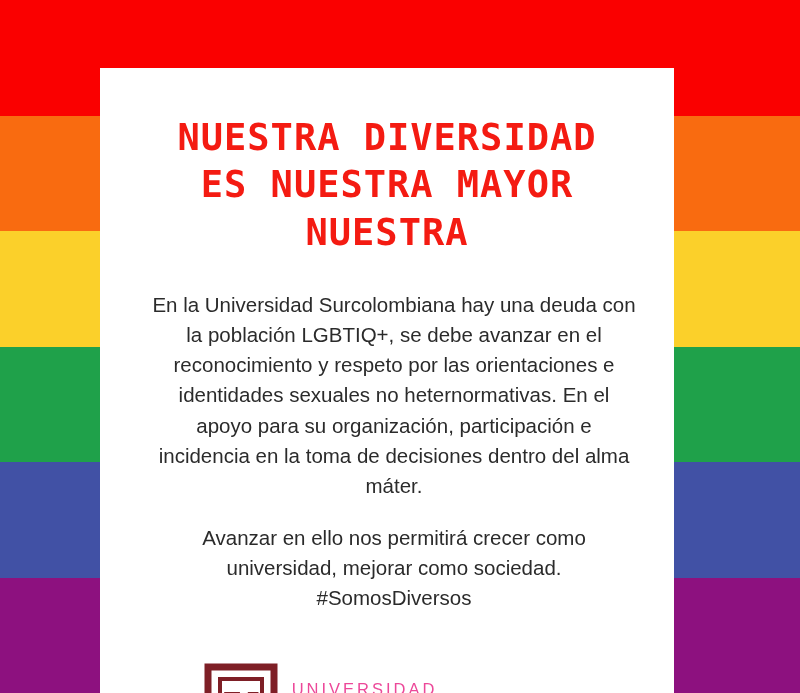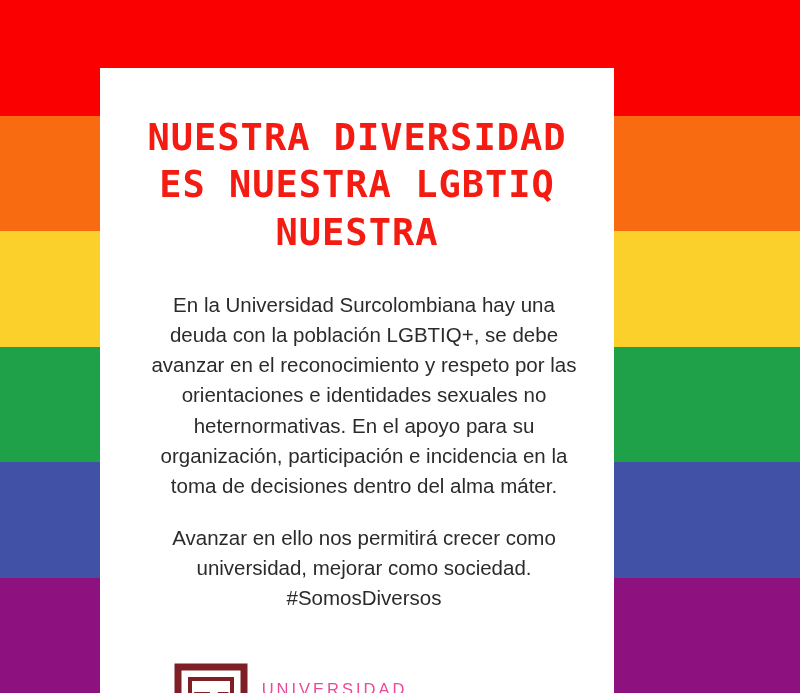--- a/index.html
+++ b/index.html
@@ -23,21 +23,21 @@
     flex-direction: column;
   }
   .stripe {
     flex: 1 1 0;
     width: 100%;
   }
   .card {
     position: absolute;
     left: 100px;
     top: 68px;
-    width: 514px;
+    width: 574px;
     bottom: 0;
     background: #ffffff;
     box-sizing: border-box;
     padding: 46px 34px 0 34px;
     display: flex;
     flex-direction: column;
     align-items: center;
   }
   .headline {
     font-family: "DejaVu Sans Mono", monospace;
@@ -119,21 +119,21 @@
     <div class="stripe" style="background:#fbd02a"></div>
     <div class="stripe" style="background:#1fa14a"></div>
     <div class="stripe" style="background:#4151a5"></div>
     <div class="stripe" style="background:#8d117f"></div>
   </div>
 
   <div class="card">
 
     <h1 class="headline">
       <span class="line">NUESTRA DIVERSIDAD</span>
-      <span class="line">ES NUESTRA LGBTIQ</span>
+      <span class="line">ES NUESTRA MAYOR</span>
       <span class="line">NUESTRA</span>
     </h1>
 
     <div class="body-text">
       <p>En la Universidad Surcolombiana hay una deuda con la población LGBTIQ+,  se debe avanzar en el reconocimiento y respeto por las orientaciones e identidades sexuales no heternormativas. En el apoyo para su organización, participación e incidencia en la toma de decisiones dentro del alma máter.</p>
       <p>Avanzar en ello nos permitirá crecer como universidad, mejorar como sociedad. #SomosDiversos</p>
     </div>
 
     <div class="logo-block">
       <div class="logo-row">

